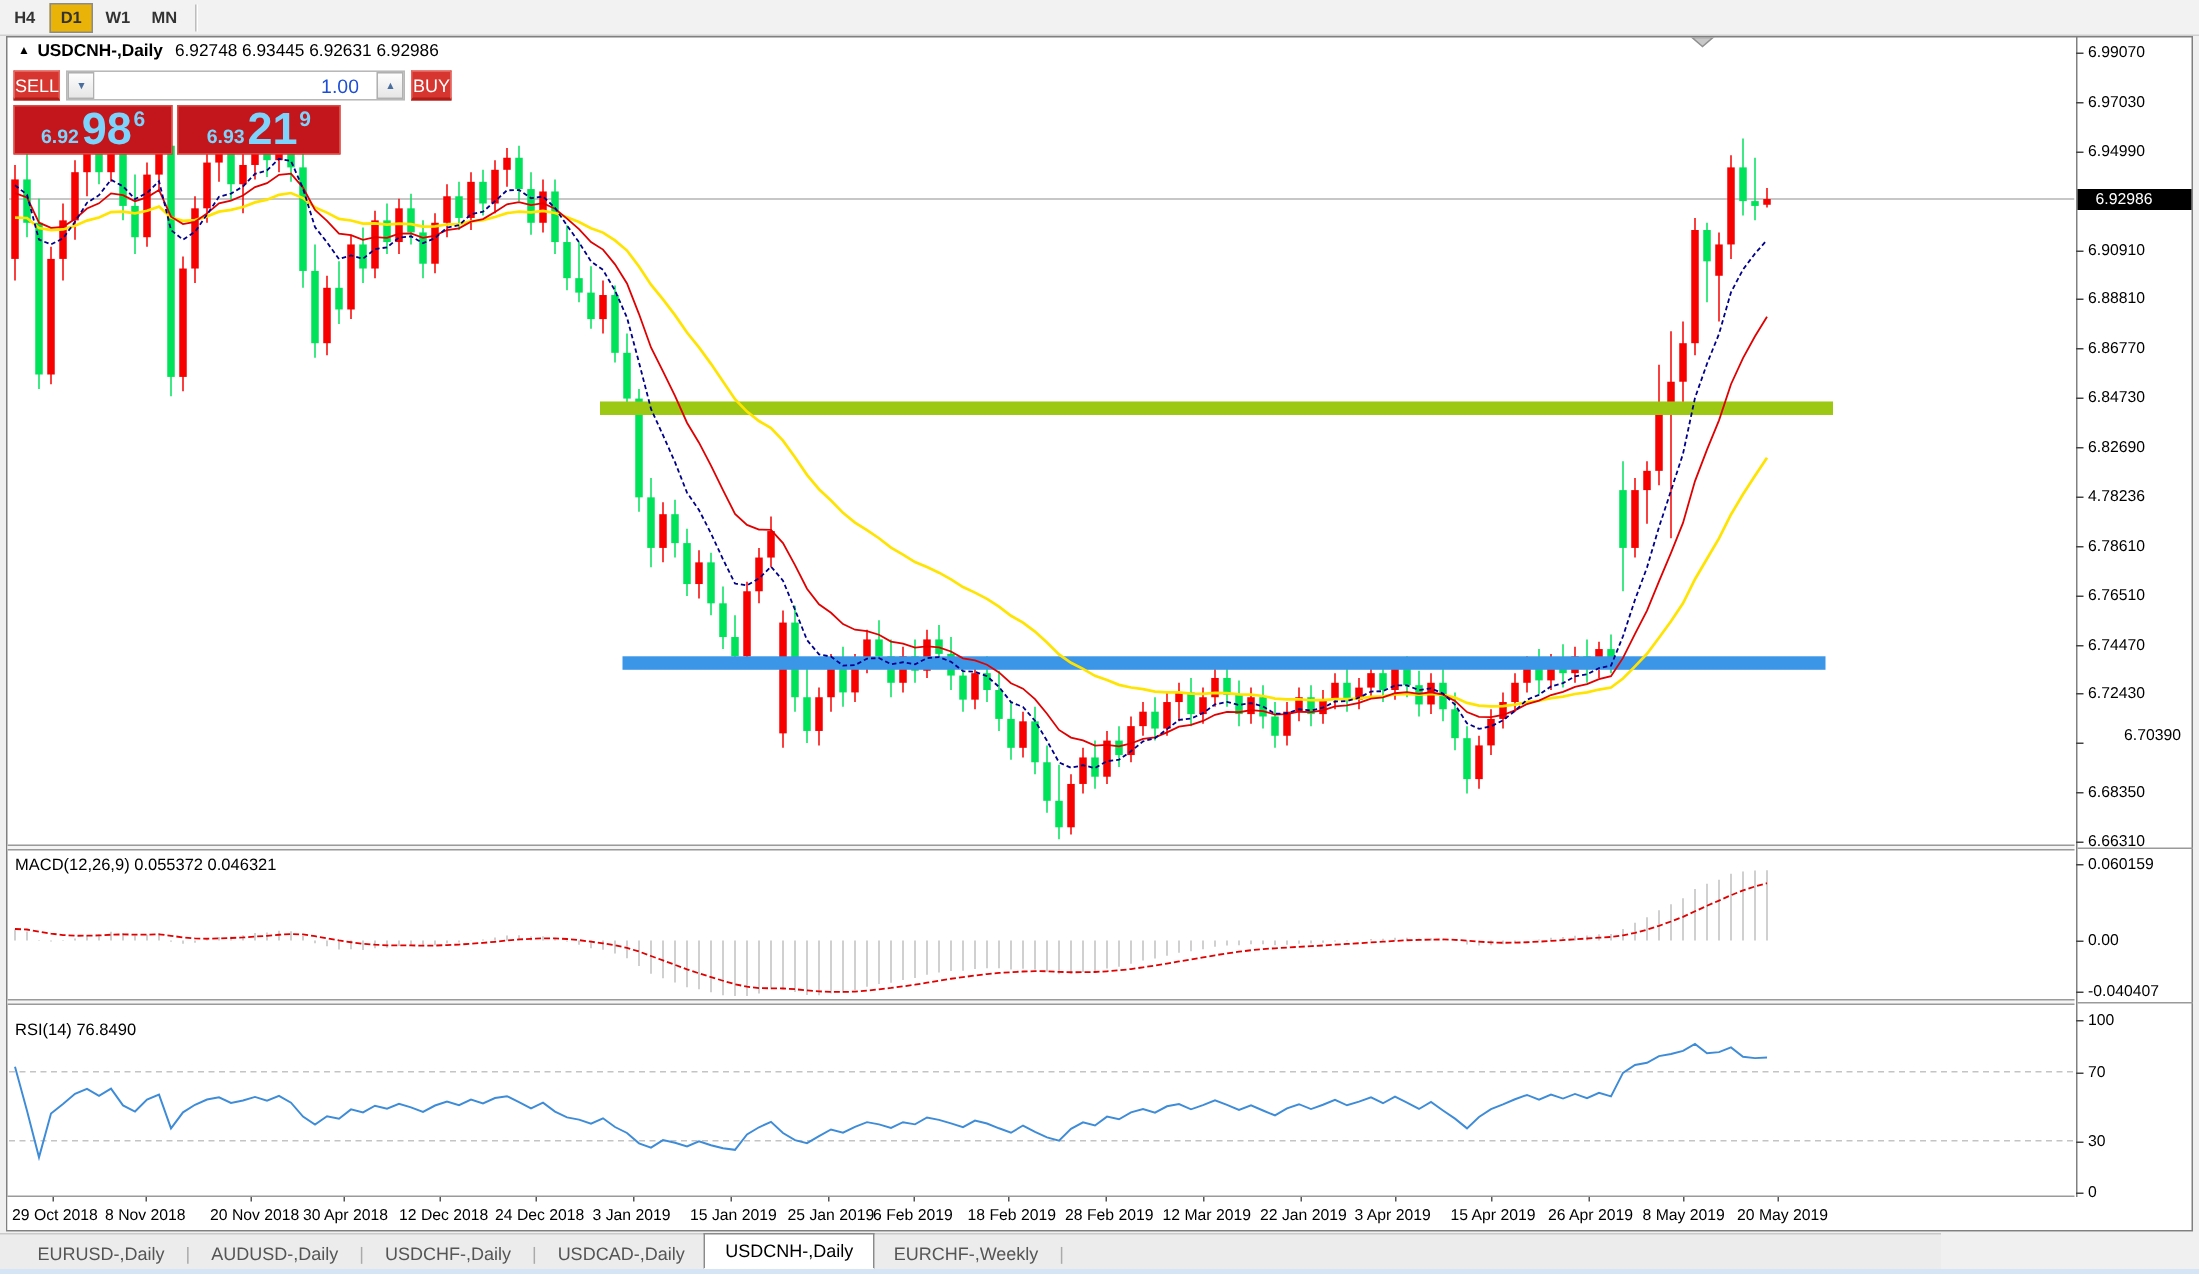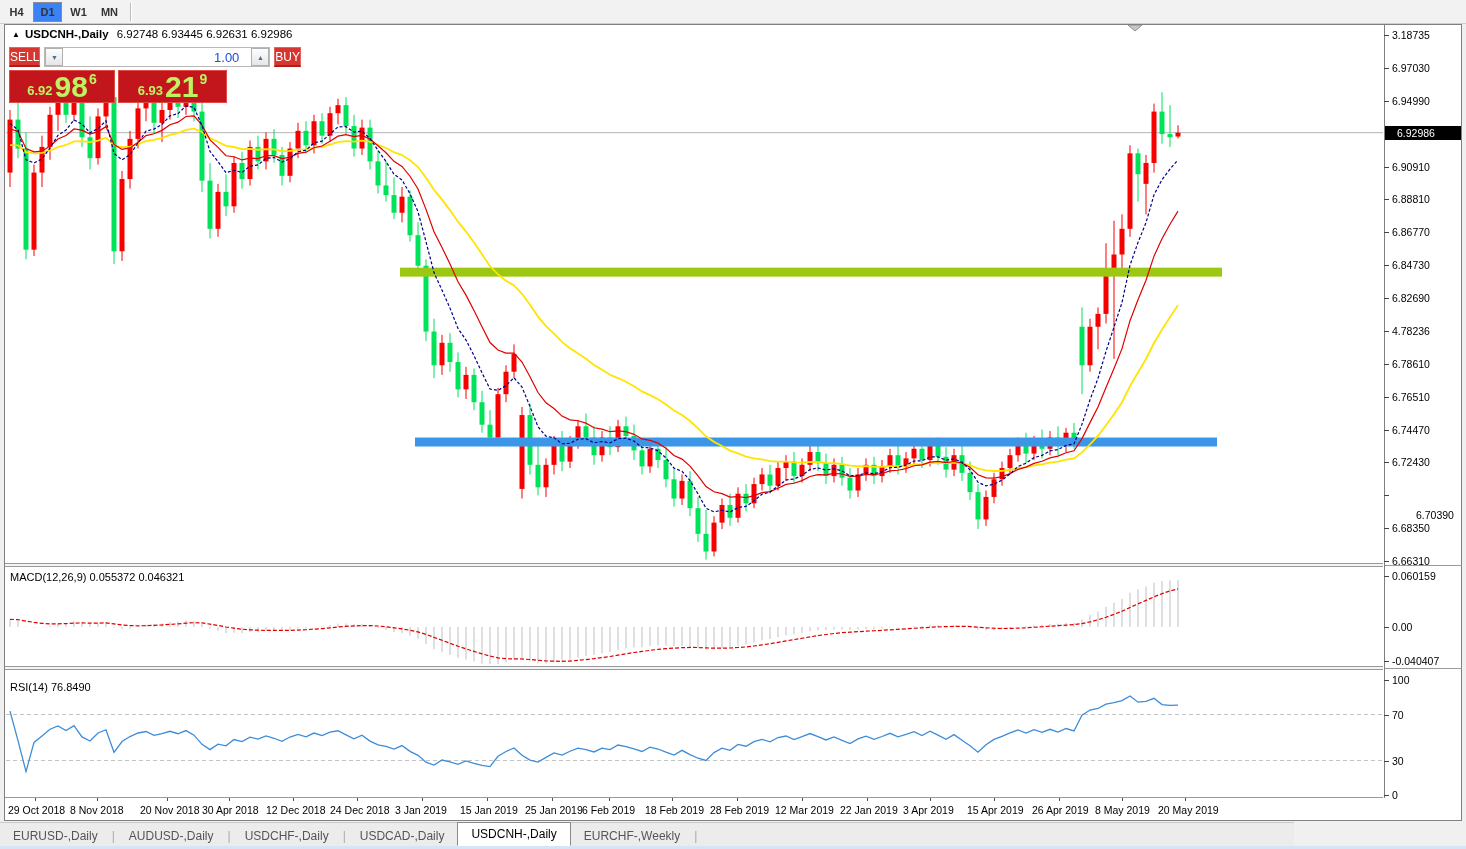--- a/index.html
+++ b/index.html
@@ -3,21 +3,21 @@
 <meta charset="utf-8">
 <style>
   html,body{margin:0;padding:0;background:#f0f0f0;}
   #app{position:relative;width:1466px;height:849px;background:#f0f0f0;overflow:hidden;
        font-family:"Liberation Sans",sans-serif;-webkit-font-smoothing:none;}
   
   .toolbar{position:absolute;left:0;top:0;width:1466px;height:23px;background:#f2f2f2;
            border-bottom:1px solid #cfcfcf;display:flex;align-items:center;}
   .tf-btn{width:27px;height:18px;margin-left:2px;display:flex;align-items:center;justify-content:center;
           font-size:11px;font-weight:bold;color:#333;border:1px solid transparent;cursor:default;}
-  .tf-btn.active{background:#3b82f6;border:1px solid #8b8b8b;}
+  .tf-btn.active{background:#eab308;border:1px solid #8b8b8b;}
   .tb-sep{width:1px;height:18px;background:#bdbdbd;margin-left:6px;box-shadow:1px 0 0 #fff;}
   
   .window{position:absolute;left:4px;top:24px;width:1458px;height:797px;background:#fff;
           border:1px solid #808080;box-sizing:border-box;}
   .vaxis-line{position:absolute;left:1384px;top:24px;width:1px;height:774px;background:#808080;z-index:4;}
   .sep{position:absolute;left:5px;width:1378px;height:4px;z-index:4;background:#f5f5f5;
        border-top:1px solid #9a9a9a;border-bottom:1px solid #9a9a9a;box-sizing:border-box;}
   #sep1{top:563px;} #sep2{top:666px;}
   .axis-sep{position:absolute;left:1385px;width:77px;height:1px;background:#9a9a9a;z-index:4;}
   .chart-bottom-line{position:absolute;left:5px;top:797px;width:1378px;height:1px;background:#9a9a9a;z-index:4;}
@@ -35,38 +35,38 @@
   .tp-btn{width:50px;display:flex;align-items:center;justify-content:center;color:#fff;
           font-size:12px;background:#d6362f;border:1px solid #e4635c;border-bottom:2px solid #b01d18;
           box-sizing:border-box;cursor:pointer;}
   .tp-spin{display:flex;flex:1;margin:0 4px;border:1px solid #b8b8b8;background:#f0f0f0;box-sizing:border-box;}
   .spin-btn{width:18px;display:flex;align-items:center;justify-content:center;font-size:7px;
             color:#4a6e9e;background:linear-gradient(#fdfdfd,#e6e6e6);border:1px solid #b0b0b0;
             box-sizing:border-box;cursor:pointer;}
   .tp-vol{flex:1;border:none;outline:none;background:#fff;font-size:13px;text-align:right;
           padding:0 12px 0 0;font-family:"Liberation Sans",sans-serif;color:#1d4ed8;min-width:0;}
   .tp-row2{display:flex;margin-top:3px;}
-  .tp-price{height:33px;background:#c2161c;border:1px solid #de4a44;box-sizing:border-box;color:#bef264;
+  .tp-price{height:33px;background:#c2161c;border:1px solid #de4a44;box-sizing:border-box;color:#7dd3fc;
             display:flex;align-items:flex-end;justify-content:center;padding-bottom:2px;cursor:pointer;}
   .tp-price.sell{width:106px;margin-right:3px;}
   .tp-price.buy{width:109px;}
   .tp-small{font-size:13px;font-weight:bold;line-height:1;margin-right:2px;margin-bottom:3px;}
   .tp-big{font-size:30px;font-weight:bold;line-height:0.9;}
   .tp-sup{font-size:14px;font-weight:bold;line-height:1;position:relative;top:-14px;margin-left:1px;}
   
   .axis-label{position:absolute;font-size:10.5px;color:#000;white-space:nowrap;z-index:5;}
   .axis-tick{position:absolute;width:5px;height:1px;background:#444;z-index:5;}
   #price-tag{position:absolute;left:1385px;width:76px;height:14px;background:#000;color:#fff;
              font-size:10.5px;line-height:14px;padding-left:7px;box-sizing:border-box;z-index:6;}
   .date-strip{position:absolute;left:5px;top:798px;width:1378px;height:22px;background:#fff;z-index:3;}
   .date-label{position:absolute;top:6px;font-size:10.5px;color:#000;white-space:nowrap;}
   .date-tick{position:absolute;top:0;width:1px;height:3px;background:#555;}
   
   .tabbar{position:absolute;left:0;top:822px;width:1294px;height:24px;background:#ececec;
-          border-top:1px solid #c9c9c9;display:flex;align-items:flex-end;box-sizing:border-box;z-index:8;}
+          border-top:1px solid #c9c9c9;display:flex;align-items:flex-end;padding-left:12px;box-sizing:border-box;z-index:8;}
   .tab{display:inline-flex;align-items:center;height:21px;padding:0 13px;font-size:12px;color:#555;cursor:pointer;}
   .tab.active{background:#fff;border:1px solid #8a8a8a;border-bottom:1px solid #fff;color:#000;height:22px;}
   .tabsep{color:#aaa;font-size:12px;padding:0 1px 3px 1px;}
   .status-strip{position:absolute;left:0;top:846px;width:1466px;height:3px;background:#d6e5f5;z-index:8;}
 </style>
 </head>
 <body>
 
 <div id="app">
 
@@ -589,21 +589,21 @@
       <div class="tp-price buy">
         <span class="tp-small">6.93</span>
         <span class="tp-big">21</span>
         <span class="tp-sup">9</span>
       </div>
     </div>
   </div>
 
   <div id="price-axis">
       <div class="axis-tick" style="left: 1384px; top: 35px;"></div>
-      <div class="axis-label" style="left: 1392px; top: 29px;">3.18735</div>
+      <div class="axis-label" style="left: 1392px; top: 29px;">6.99070</div>
       <div class="axis-tick" style="left: 1384px; top: 67.875px;"></div>
       <div class="axis-label" style="left: 1392px; top: 61.875px;">6.97030</div>
       <div class="axis-tick" style="left: 1384px; top: 100.75px;"></div>
       <div class="axis-label" style="left: 1392px; top: 94.75px;">6.94990</div>
       <div class="axis-tick" style="left: 1384px; top: 166.5px;"></div>
       <div class="axis-label" style="left: 1392px; top: 160.5px;">6.90910</div>
       <div class="axis-tick" style="left: 1384px; top: 199.375px;"></div>
       <div class="axis-label" style="left: 1392px; top: 193.375px;">6.88810</div>
       <div class="axis-tick" style="left: 1384px; top: 232.25px;"></div>
       <div class="axis-label" style="left: 1392px; top: 226.25px;">6.86770</div>
@@ -615,21 +615,21 @@
       <div class="axis-label" style="left: 1392px; top: 324.875px;">4.78236</div>
       <div class="axis-tick" style="left: 1384px; top: 363.75px;"></div>
       <div class="axis-label" style="left: 1392px; top: 357.75px;">6.78610</div>
       <div class="axis-tick" style="left: 1384px; top: 396.625px;"></div>
       <div class="axis-label" style="left: 1392px; top: 390.625px;">6.76510</div>
       <div class="axis-tick" style="left: 1384px; top: 429.5px;"></div>
       <div class="axis-label" style="left: 1392px; top: 423.5px;">6.74470</div>
       <div class="axis-tick" style="left: 1384px; top: 462.375px;"></div>
       <div class="axis-label" style="left: 1392px; top: 456.375px;">6.72430</div>
       <div class="axis-tick" style="left: 1384px; top: 495.25px;"></div>
-      <div class="axis-label" style="left: 1392px; top: 509px; padding-left: 24px;">6.70390</div>
+      <div class="axis-label" style="left: 1392px; top: 484px; padding-left: 24px;">6.70390</div>
       <div class="axis-tick" style="left: 1384px; top: 528.125px;"></div>
       <div class="axis-label" style="left: 1392px; top: 522.125px;">6.68350</div>
       <div class="axis-tick" style="left: 1384px; top: 561px;"></div>
       <div class="axis-label" style="left: 1392px; top: 555px;">6.66310</div>
     </div>
   <div id="price-tag" style="top: 125.686px; padding-left: 12px;">6.92986</div>
   <div id="macd-axis">
       <div class="axis-tick" style="left: 1384px; top: 576.166px;"></div>
       <div class="axis-label" style="left: 1392px; top: 570.166px;">0.060159</div>
       <div class="axis-tick" style="left: 1384px; top: 627px;"></div>

